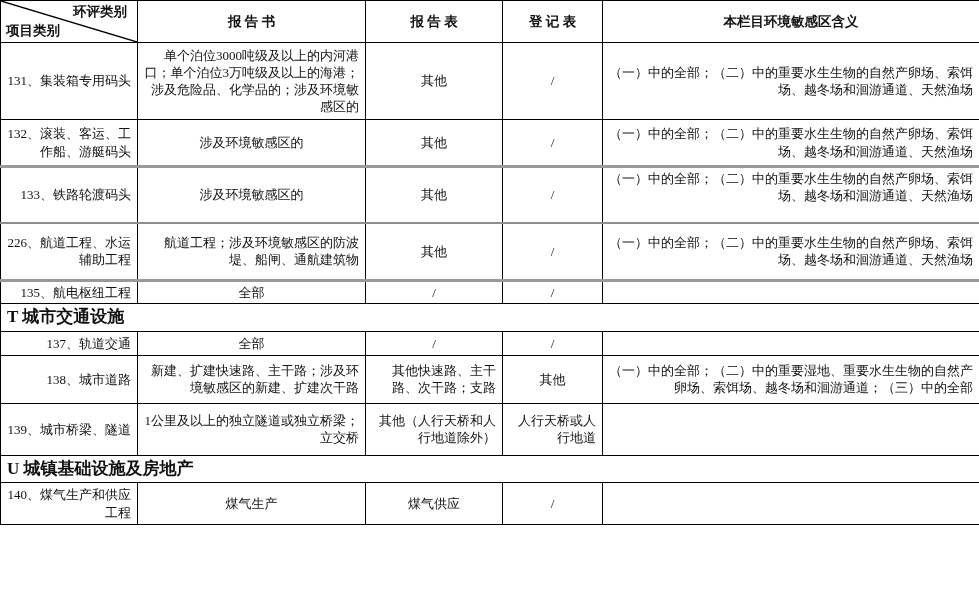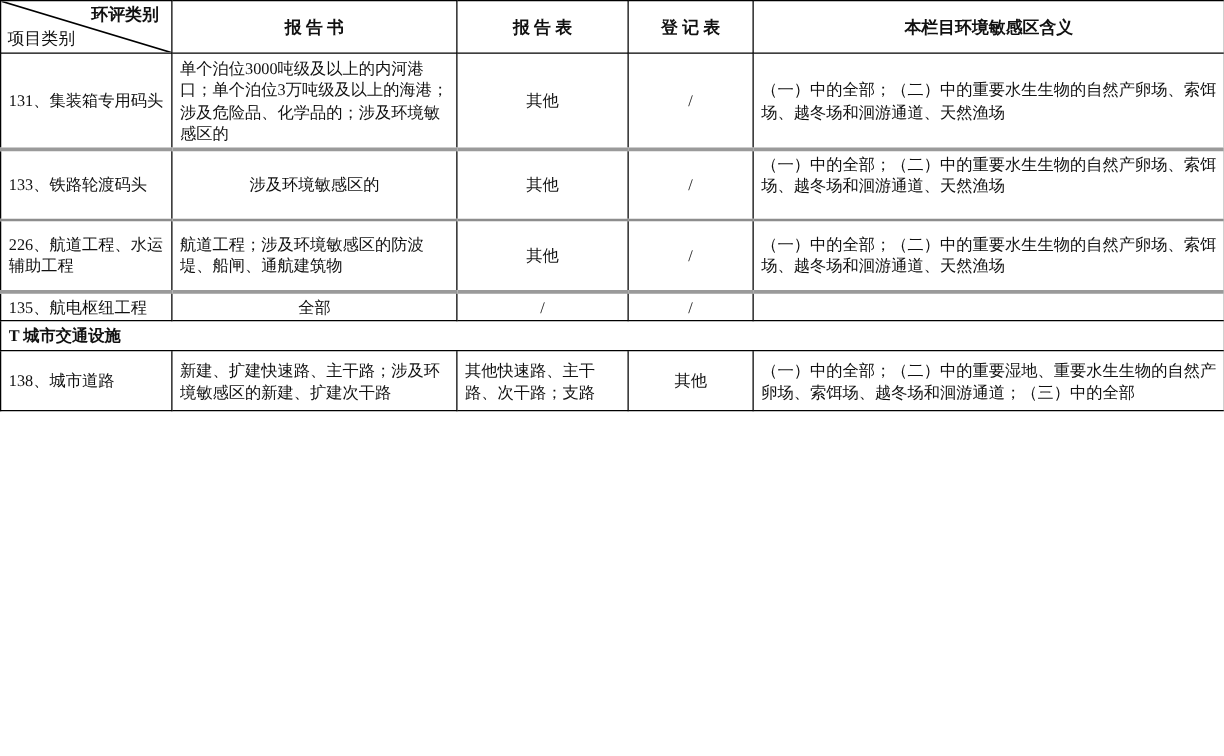--- a/index.html
+++ b/index.html
@@ -19,37 +19,37 @@
     border: 1px solid #000000;
     font-size: 13px;
     line-height: 1.32;
     padding: 2px 6px;
     vertical-align: middle;
     overflow: hidden;
     word-break: break-all;
   }
   thead th { font-weight: bold; font-size: 13.5px; text-align: center; }
   .c { text-align: center; margin-top: 23px; }
-  .l { text-align: left; }
+  .l { text-align: right; }
   .va-top { vertical-align: top; }
   
   tr.sepA > td { border-top: 3px solid #9a9a9a; }
   tr.sepB > td { border-top: 2px solid #8d8d8d; }
   tbody tr.last > td { border-bottom: 3px solid #8d8d8d; }
   tr.section > td {
     font-weight: bold;
     text-align: left;
-    font-size: 13px;
+    font-size: 17px;
     padding: 2px 6px;
   }
   
   .diag { position: relative; padding: 0; margin-left: 48px; }
   .diag svg { position: absolute; left: 0; top: 0; width: 100%; height: 100%; display: block; }
   .diag .top-label { position: absolute; top: 2px; right: 10px; font-weight: bold; font-size: 13.5px; }
-  .diag .bottom-label { position: absolute; bottom: 2px; left: 5px; font-weight: normal; font-size: 13.5px; }
+  .diag .bottom-label { position: absolute; bottom: 2px; left: 5px; font-weight: bold; font-size: 13.5px; }
 </style>
 </head>
 <body>
 
 <table>
   <colgroup>
     <col style="width:137px">
     <col style="width:228px">
     <col style="width:137px">
     <col style="width:100px">
@@ -71,20 +71,27 @@
     </tr>
   </thead>
   <tbody>
     <tr style="height:77px">
       <td class="l">131、集装箱专用码头</td>
       <td class="l">单个泊位3000吨级及以上的内河港口；单个泊位3万吨级及以上的海港；涉及危险品、化学品的；涉及环境敏感区的</td>
       <td class="c">其他</td>
       <td class="c">/</td>
       <td class="l">（一）中的全部；（二）中的重要水生生物的自然产卵场、索饵场、越冬场和洄游通道、天然渔场</td>
     </tr>
+    <tr style="height:47px">
+      <td class="l">132、滚装、客运、工作船、游艇码头</td>
+      <td class="c">涉及环境敏感区的</td>
+      <td class="c">其他</td>
+      <td class="c">/</td>
+      <td class="l">（一）中的全部；（二）中的重要水生生物的自然产卵场、索饵场、越冬场和洄游通道、天然渔场</td>
+    </tr>
     <tr class="sepA" style="height:56px">
       <td class="l">133、铁路轮渡码头</td>
       <td class="c">涉及环境敏感区的</td>
       <td class="c">其他</td>
       <td class="c">/</td>
       <td class="l va-top">（一）中的全部；（二）中的重要水生生物的自然产卵场、索饵场、越冬场和洄游通道、天然渔场</td>
     </tr>
     <tr class="sepB" style="height:58px">
       <td class="l">226、航道工程、水运辅助工程</td>
       <td class="l">航道工程；涉及环境敏感区的防波堤、船闸、通航建筑物</td>
@@ -95,21 +102,45 @@
     <tr class="sepA" style="height:14px">
       <td class="l">135、航电枢纽工程</td>
       <td class="c">全部</td>
       <td class="c">/</td>
       <td class="c">/</td>
       <td class="l"></td>
     </tr>
     <tr class="section" style="height:24px">
       <td colspan="5">T 城市交通设施</td>
     </tr>
+    <tr style="height:24px">
+      <td class="l">137、轨道交通</td>
+      <td class="c">全部</td>
+      <td class="c">/</td>
+      <td class="c">/</td>
+      <td class="l"></td>
+    </tr>
     <tr style="height:48px">
       <td class="l">138、城市道路</td>
       <td class="l">新建、扩建快速路、主干路；涉及环境敏感区的新建、扩建次干路</td>
       <td class="l">其他快速路、主干路、次干路；支路</td>
       <td class="c">其他</td>
       <td class="l">（一）中的全部；（二）中的重要湿地、重要水生生物的自然产卵场、索饵场、越冬场和洄游通道；（三）中的全部</td>
     </tr>
+    <tr style="height:52px">
+      <td class="l">139、城市桥梁、隧道</td>
+      <td class="l">1公里及以上的独立隧道或独立桥梁；立交桥</td>
+      <td class="l">其他（人行天桥和人行地道除外）</td>
+      <td class="l">人行天桥或人行地道</td>
+      <td class="l"></td>
+    </tr>
+    <tr class="section" style="height:24px">
+      <td colspan="5">U 城镇基础设施及房地产</td>
+    </tr>
+    <tr style="height:42px">
+      <td class="l">140、煤气生产和供应工程</td>
+      <td class="c">煤气生产</td>
+      <td class="c">煤气供应</td>
+      <td class="c">/</td>
+      <td class="l"></td>
+    </tr>
   </tbody>
 </table>
 
 </body></html>

